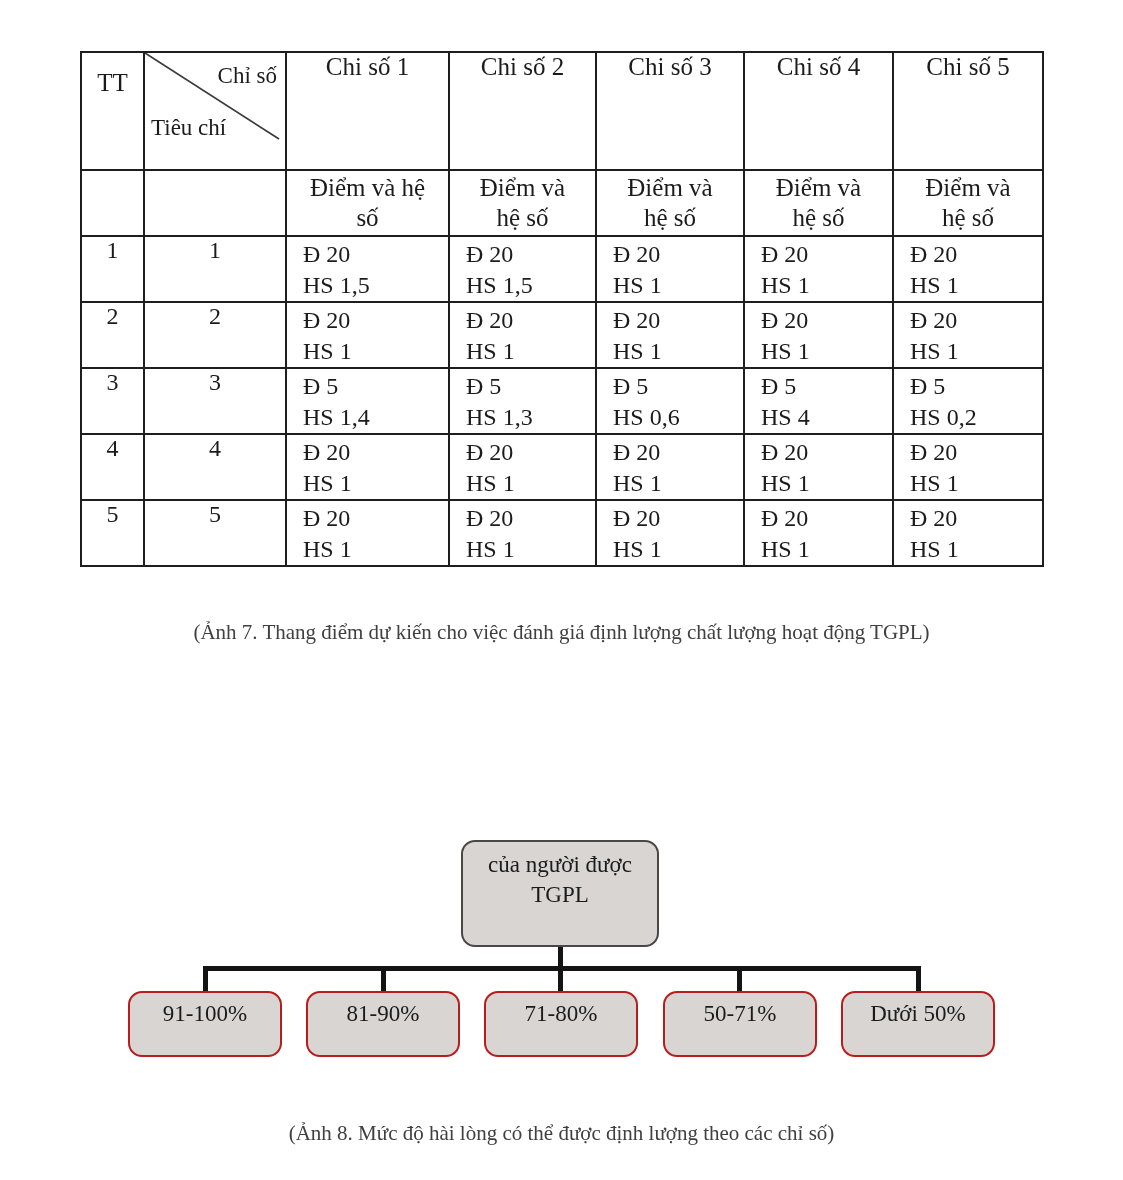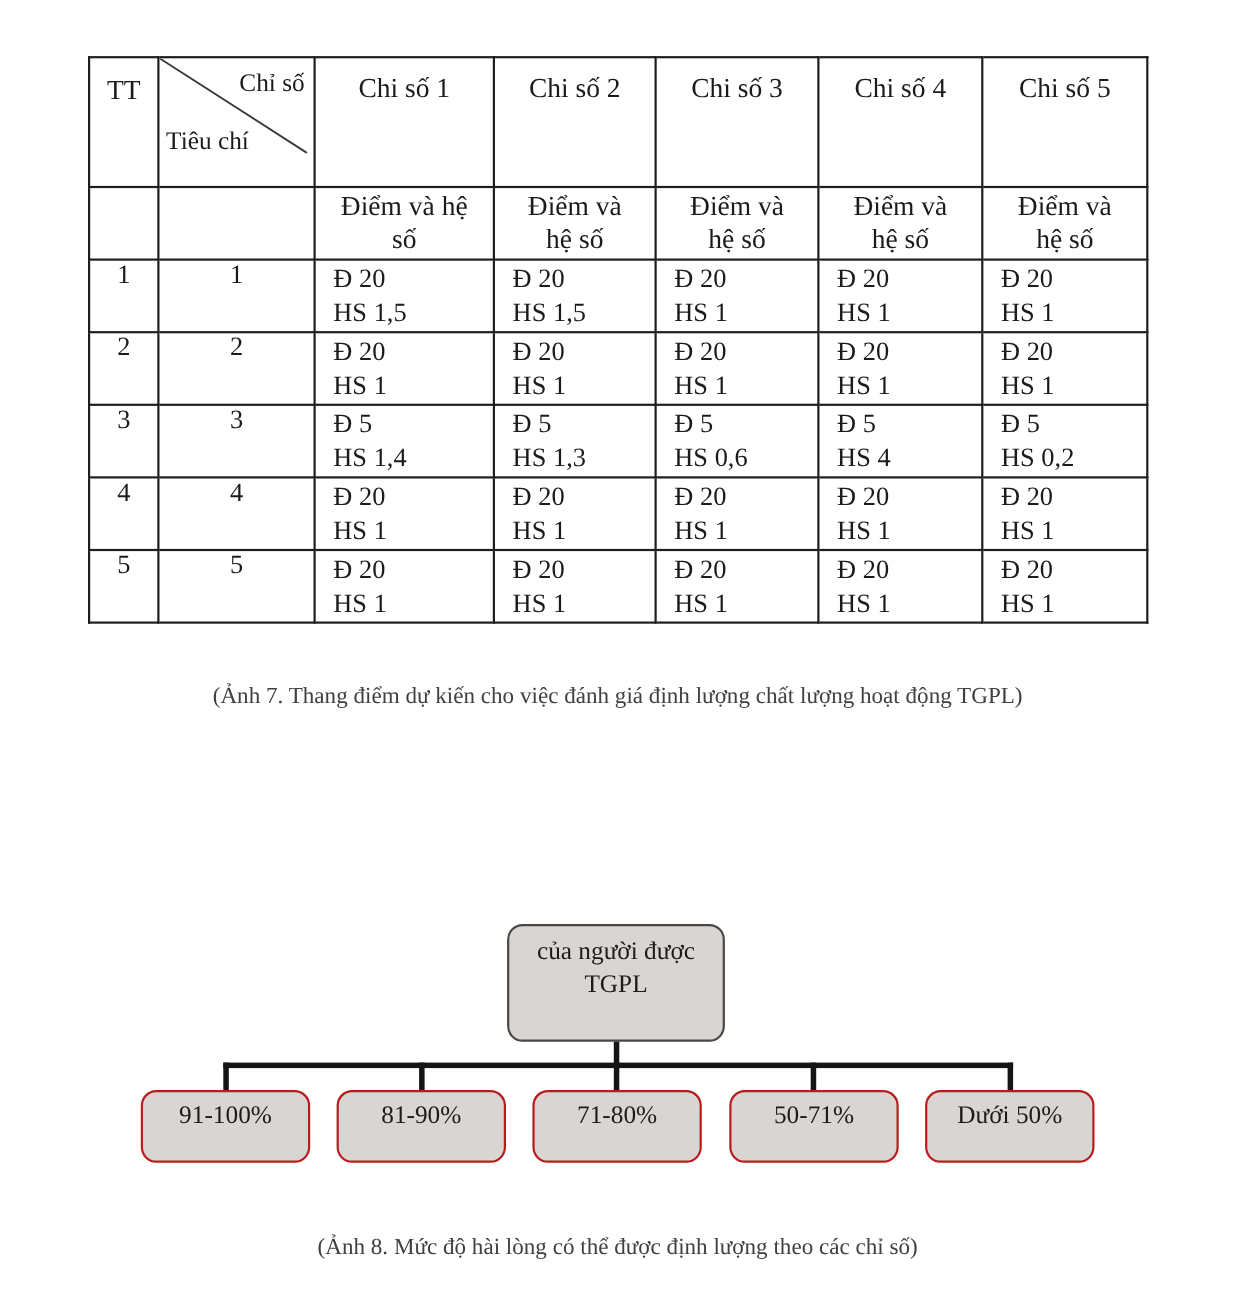--- a/index.html
+++ b/index.html
@@ -25,21 +25,21 @@
     overflow:hidden;
   }
   tr.hdr-row    { height:118px; }
   tr.sub-row    { height:66px; }
   tr.data-row   { height:66px; }
 
   th.tt-cell {
     text-align:center; font-size:25px; padding-top:16px;
   }
   th.col-hdr {
-    text-align:center; font-size:25px; padding-top:14px;
+    text-align:center; font-size:25px; 
   }
   
   td.diag-cell { position:relative; }
   td.diag-cell svg { position:absolute; left:0; top:0; }
   .corner-top    { position:absolute; top:10px; right:8px; font-size:23px; }
   .corner-bottom { position:absolute; top:62px; left:6px;  font-size:23px; }
 
   td.sub-cell { text-align:center; font-size:25px; line-height:30px; padding-top:2px; }
   td.sub-cell .sub-inner   { max-width:126px; margin:0 auto; }
   td.sub-cell .sub-inner-n { max-width:96px;  margin:0 auto; }

